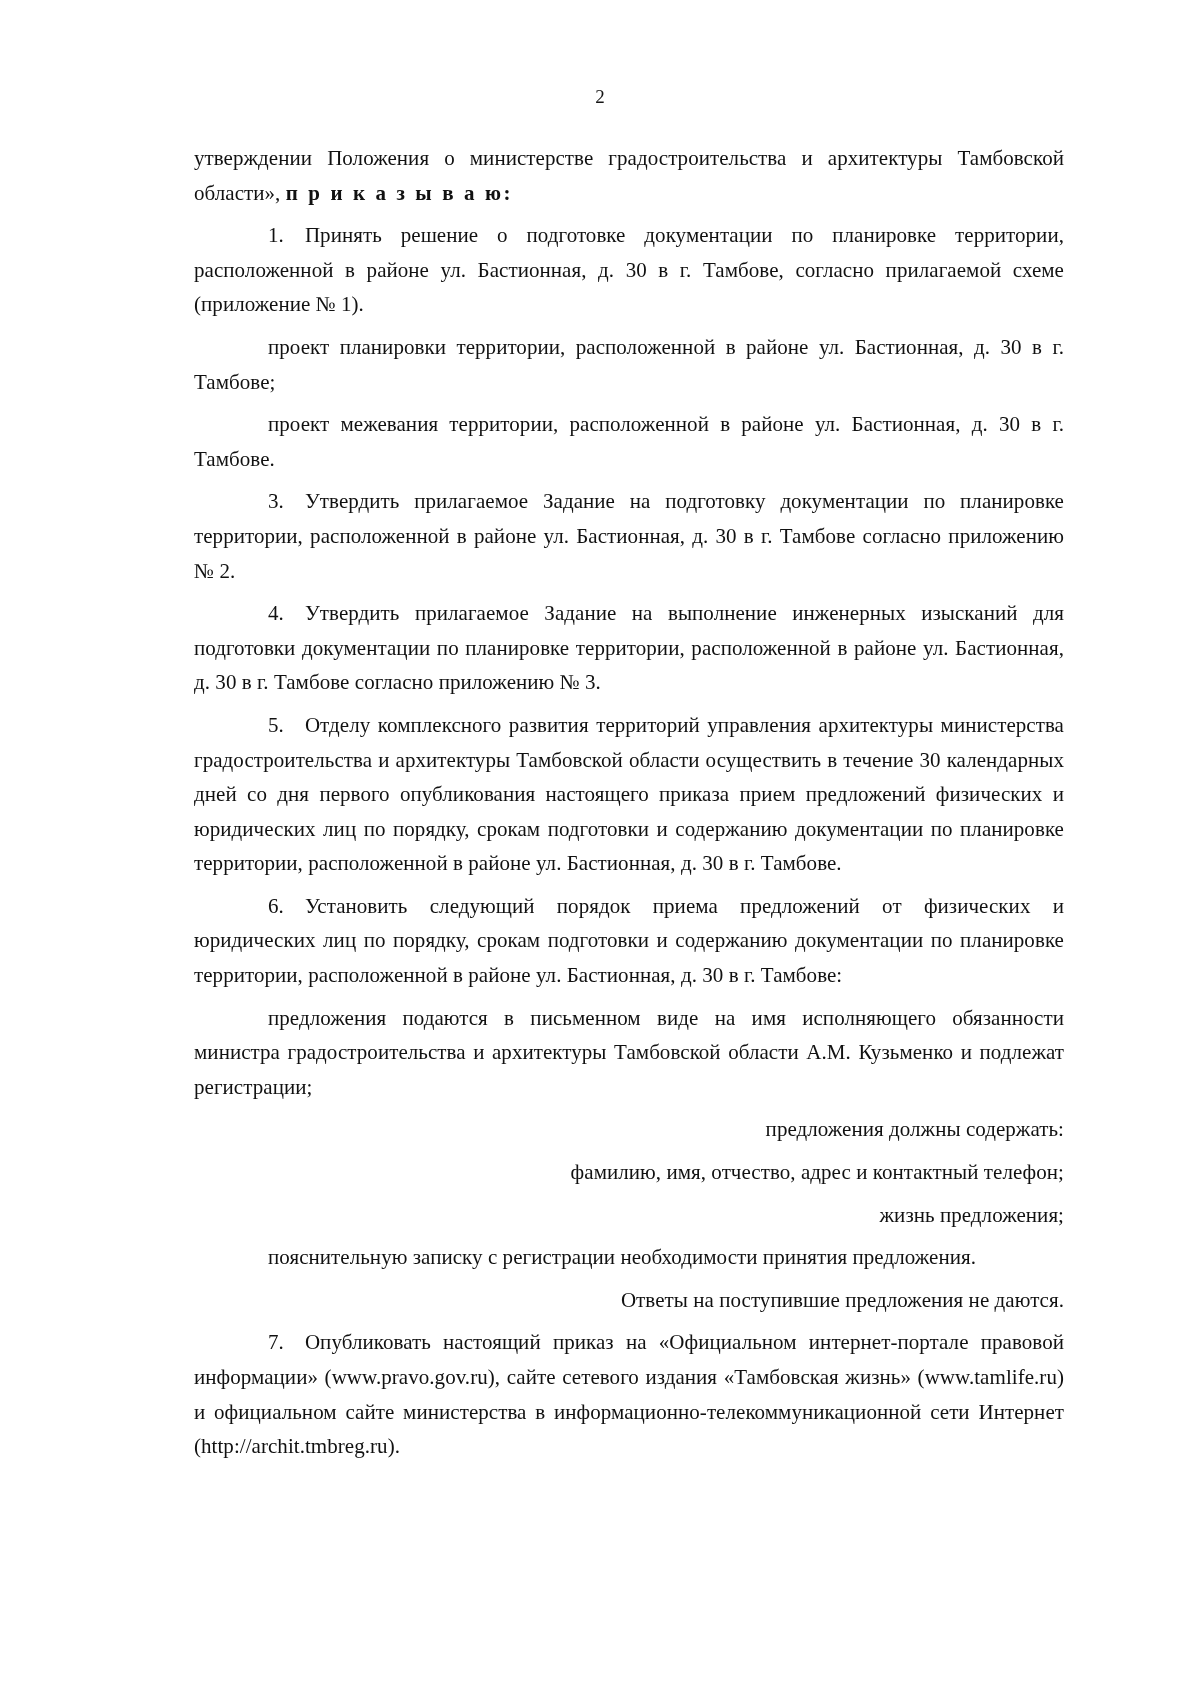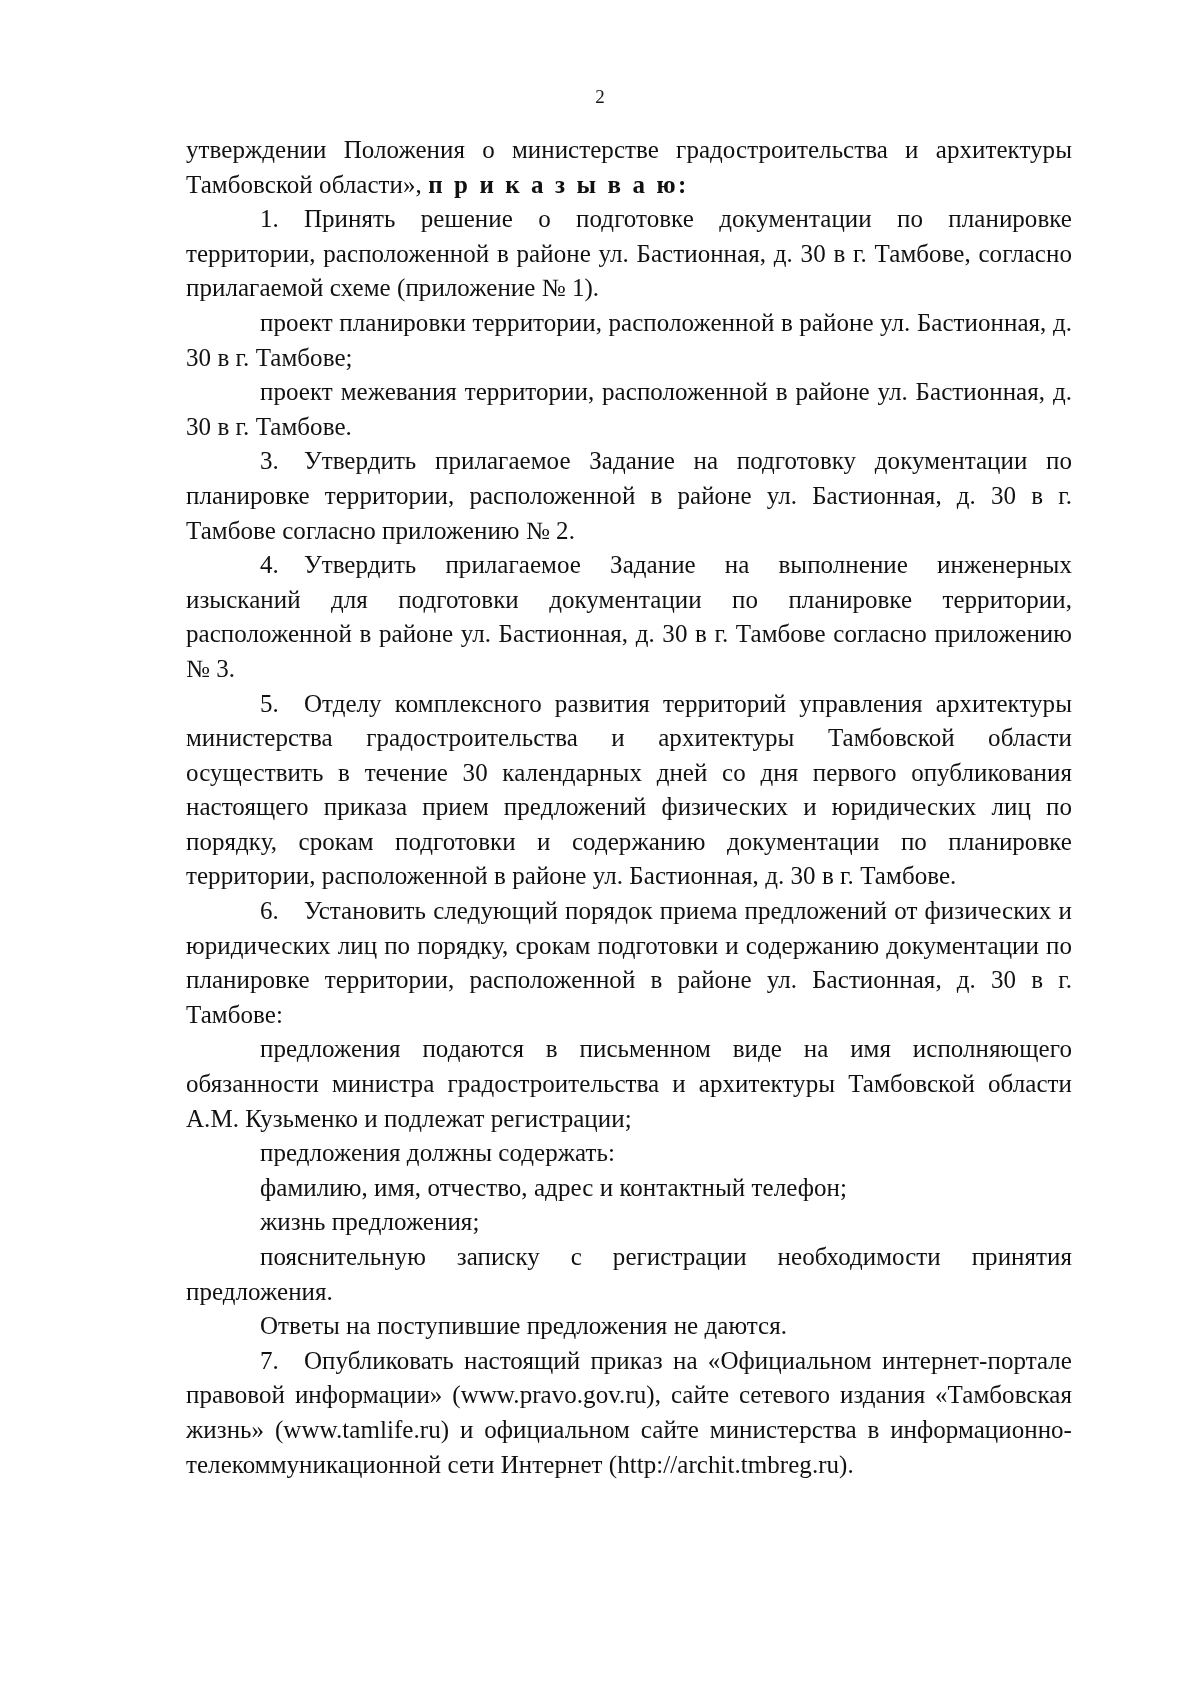--- a/index.html
+++ b/index.html
@@ -27,33 +27,33 @@
     font-family: "Liberation Serif", serif;
     color: #151515;
   }
   .body-block {
     position: absolute;
     top: 133px;
     left: 186px;
     width: 886px;
   }
   p.para {
-    margin: 0;
-    font-size: 25px;
+    margin: 8px;
+    font-size: 21px;
     line-height: 34.6px;
     text-align: justify;
     text-justify: inter-word;
     letter-spacing: 0.05px;
     color: #111111;
   }
   p.para.indent {
     text-indent: 74px;
   }
   p.para.last-left {
-    text-align: left;
+    text-align: right;
   }
   .spaced {
     letter-spacing: 2.6px;
     font-weight: bold;
   }
   
   .justify-all {
     text-align: justify;
   }
 </style>

